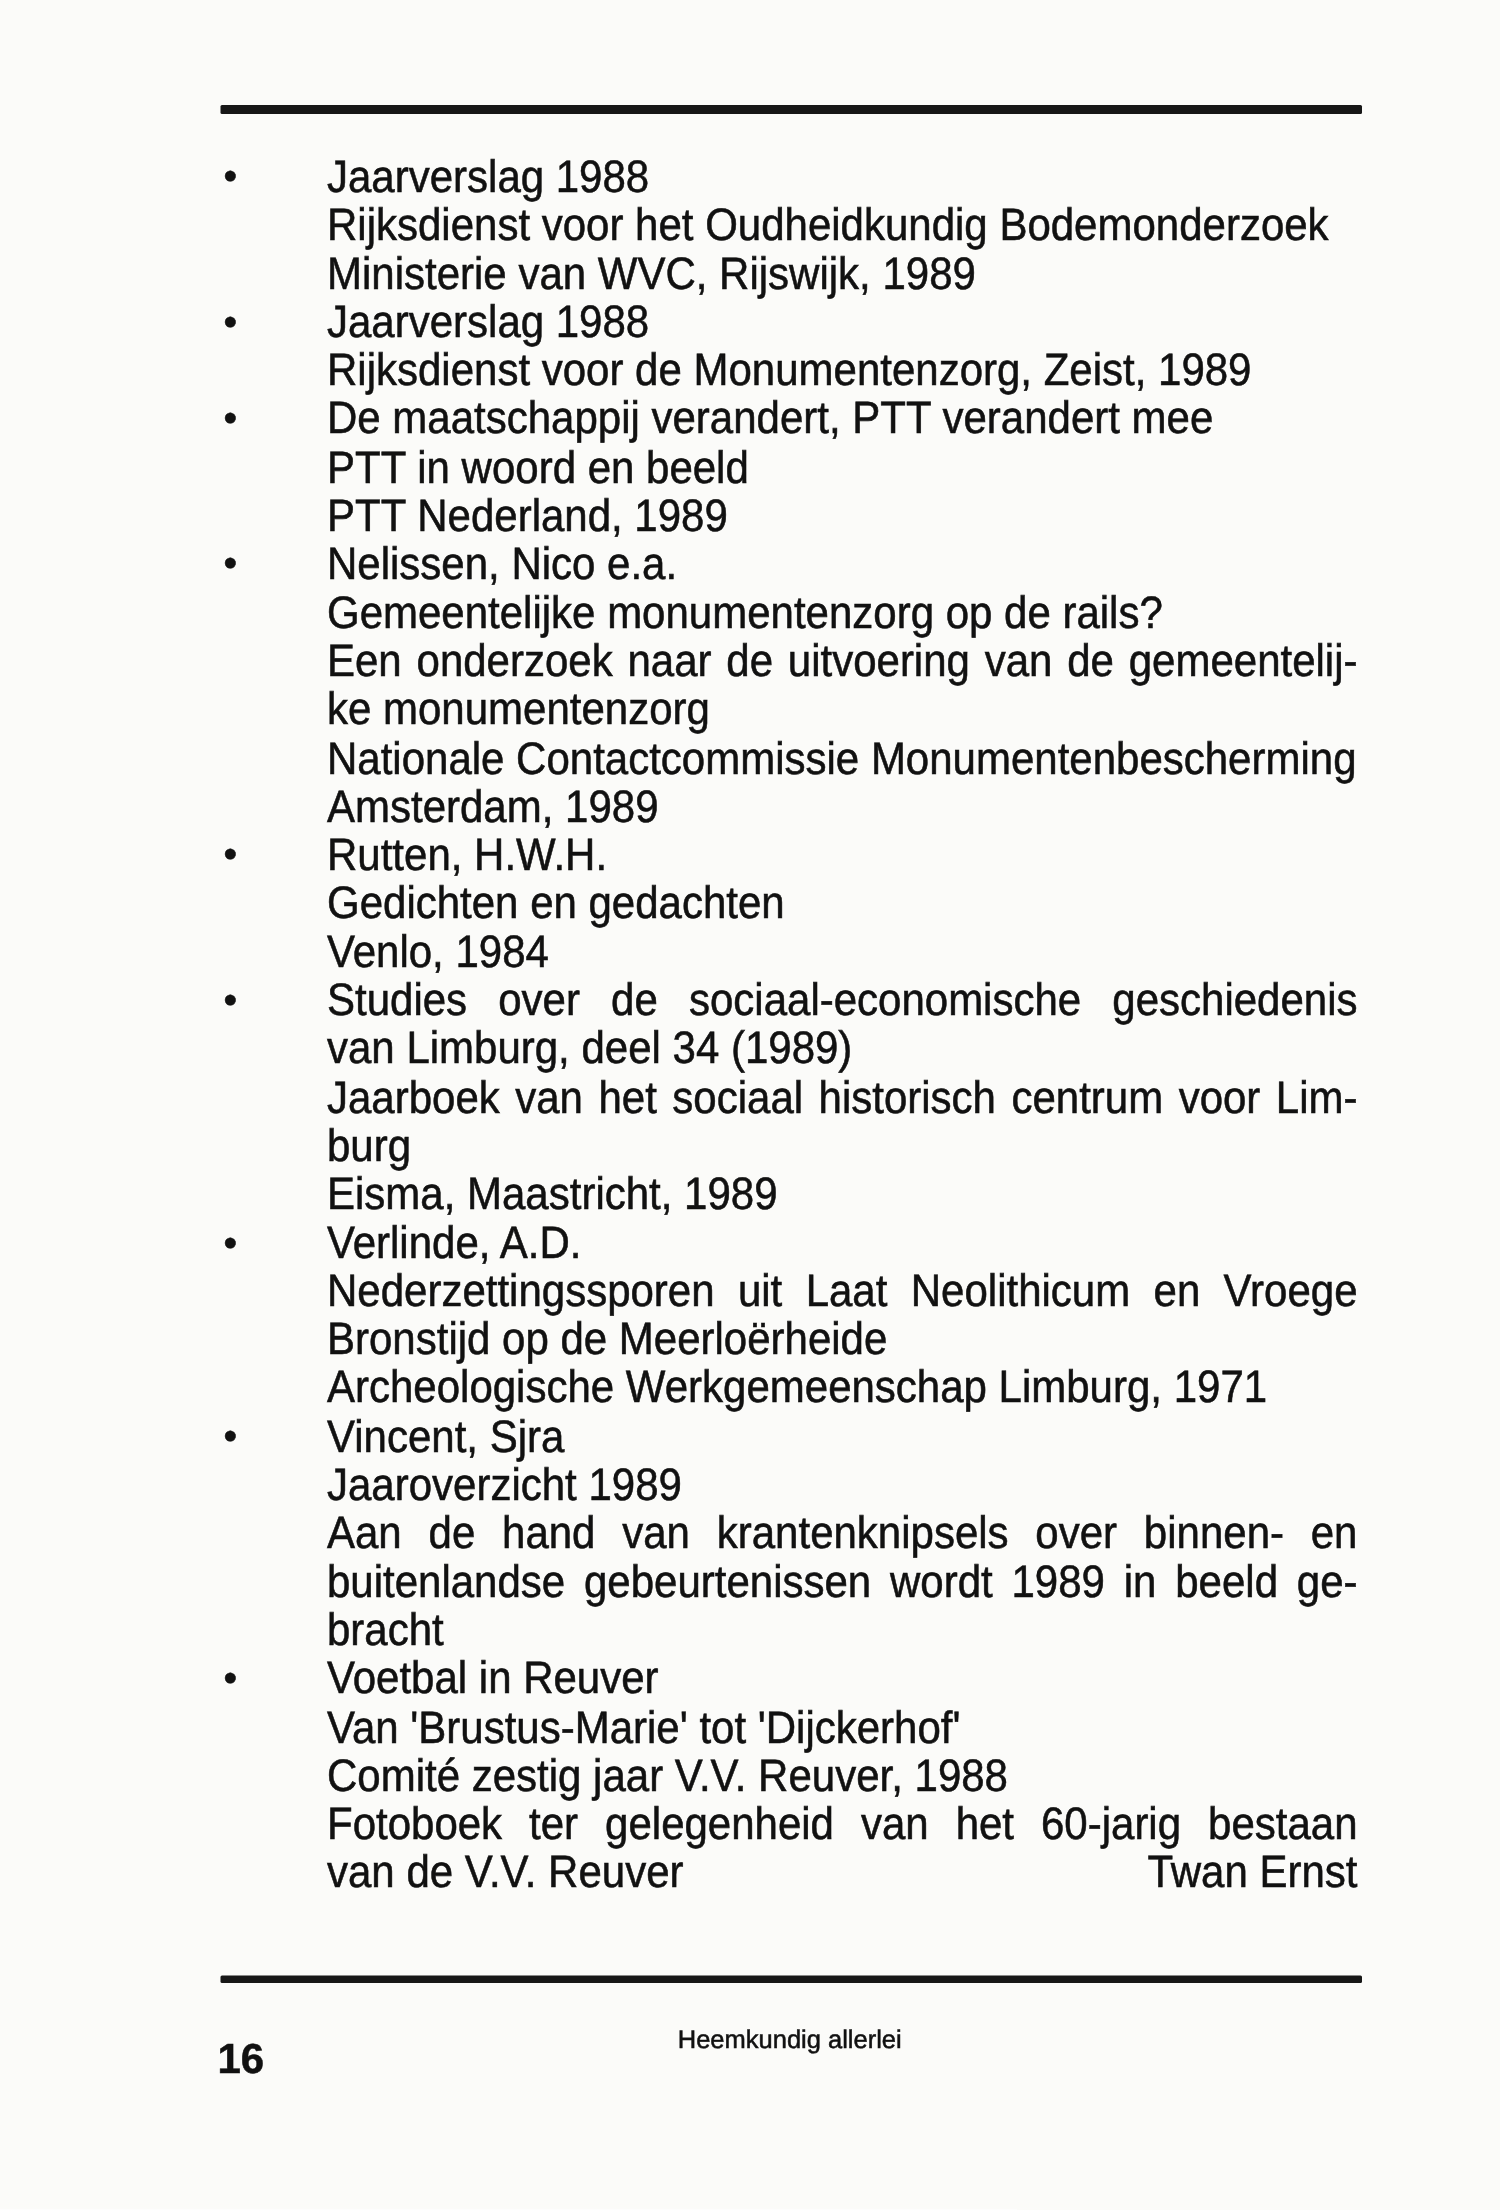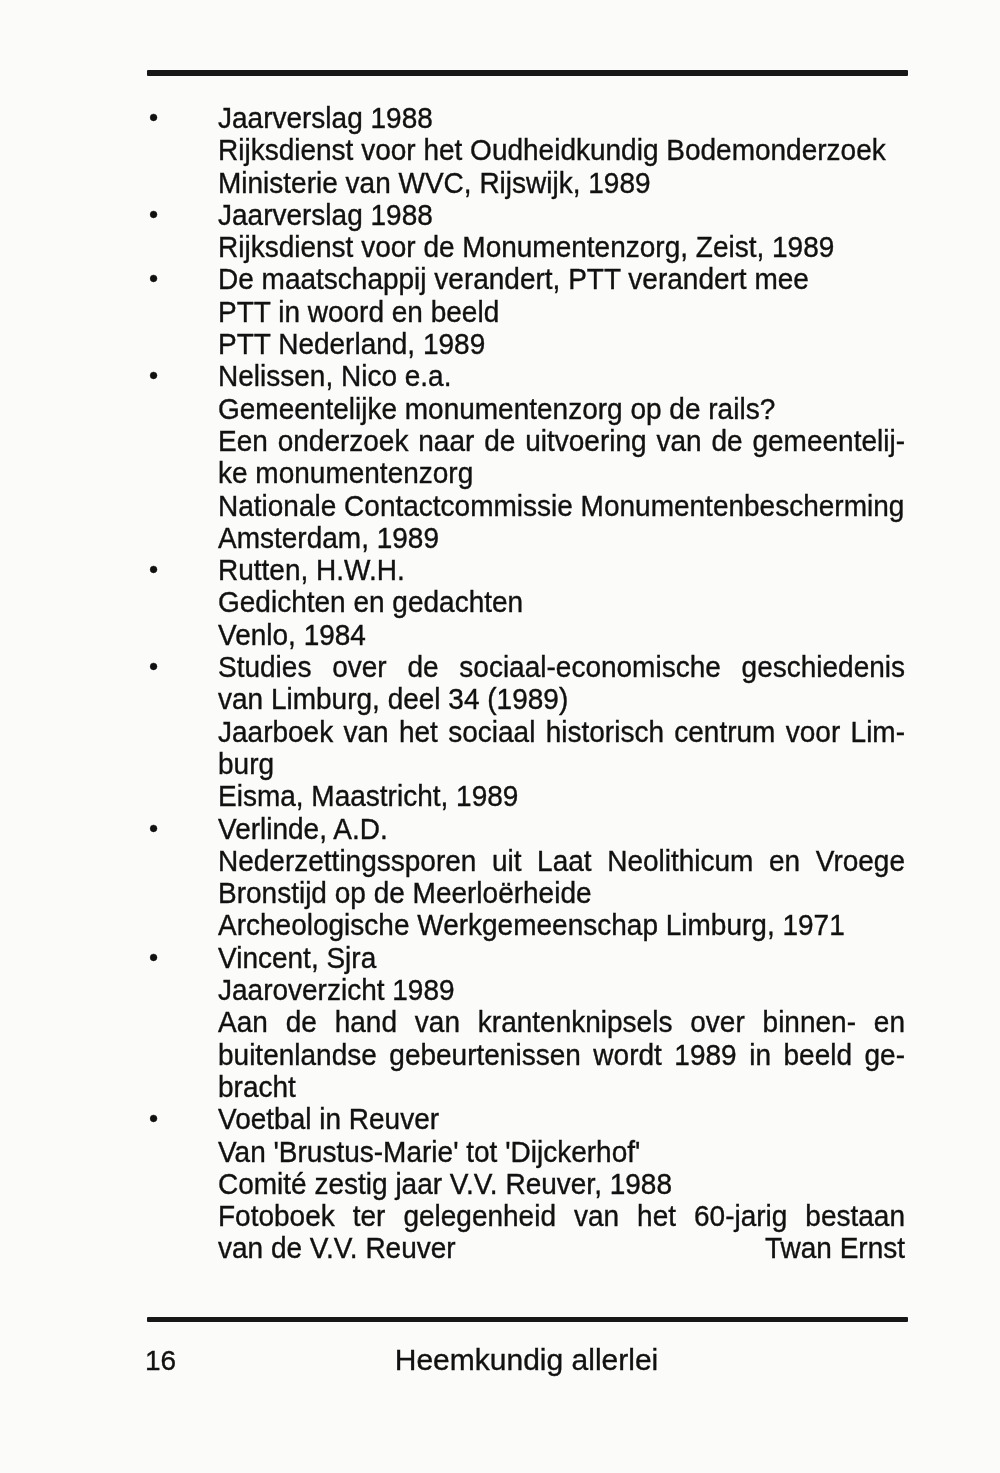--- a/index.html
+++ b/index.html
@@ -64,25 +64,26 @@
     position: absolute;
     top: 1340px;
     left: 145px;
     width: 763px;
     font-size: 28px;
     line-height: 34px;
   }
   .page-number {
     position: absolute;
     left: 0;
-    top: 4px;
+    top: 16px;
+    font-weight: bold;
   }
   .journal-title {
     text-align: center;
-    font-size: 30px;
+    font-size: 17px;
     padding-top: 3px;
   }
 </style>
 </head>
 <body>
 
 <div class="page">
 
   <div class="rule rule-top"></div>
 

